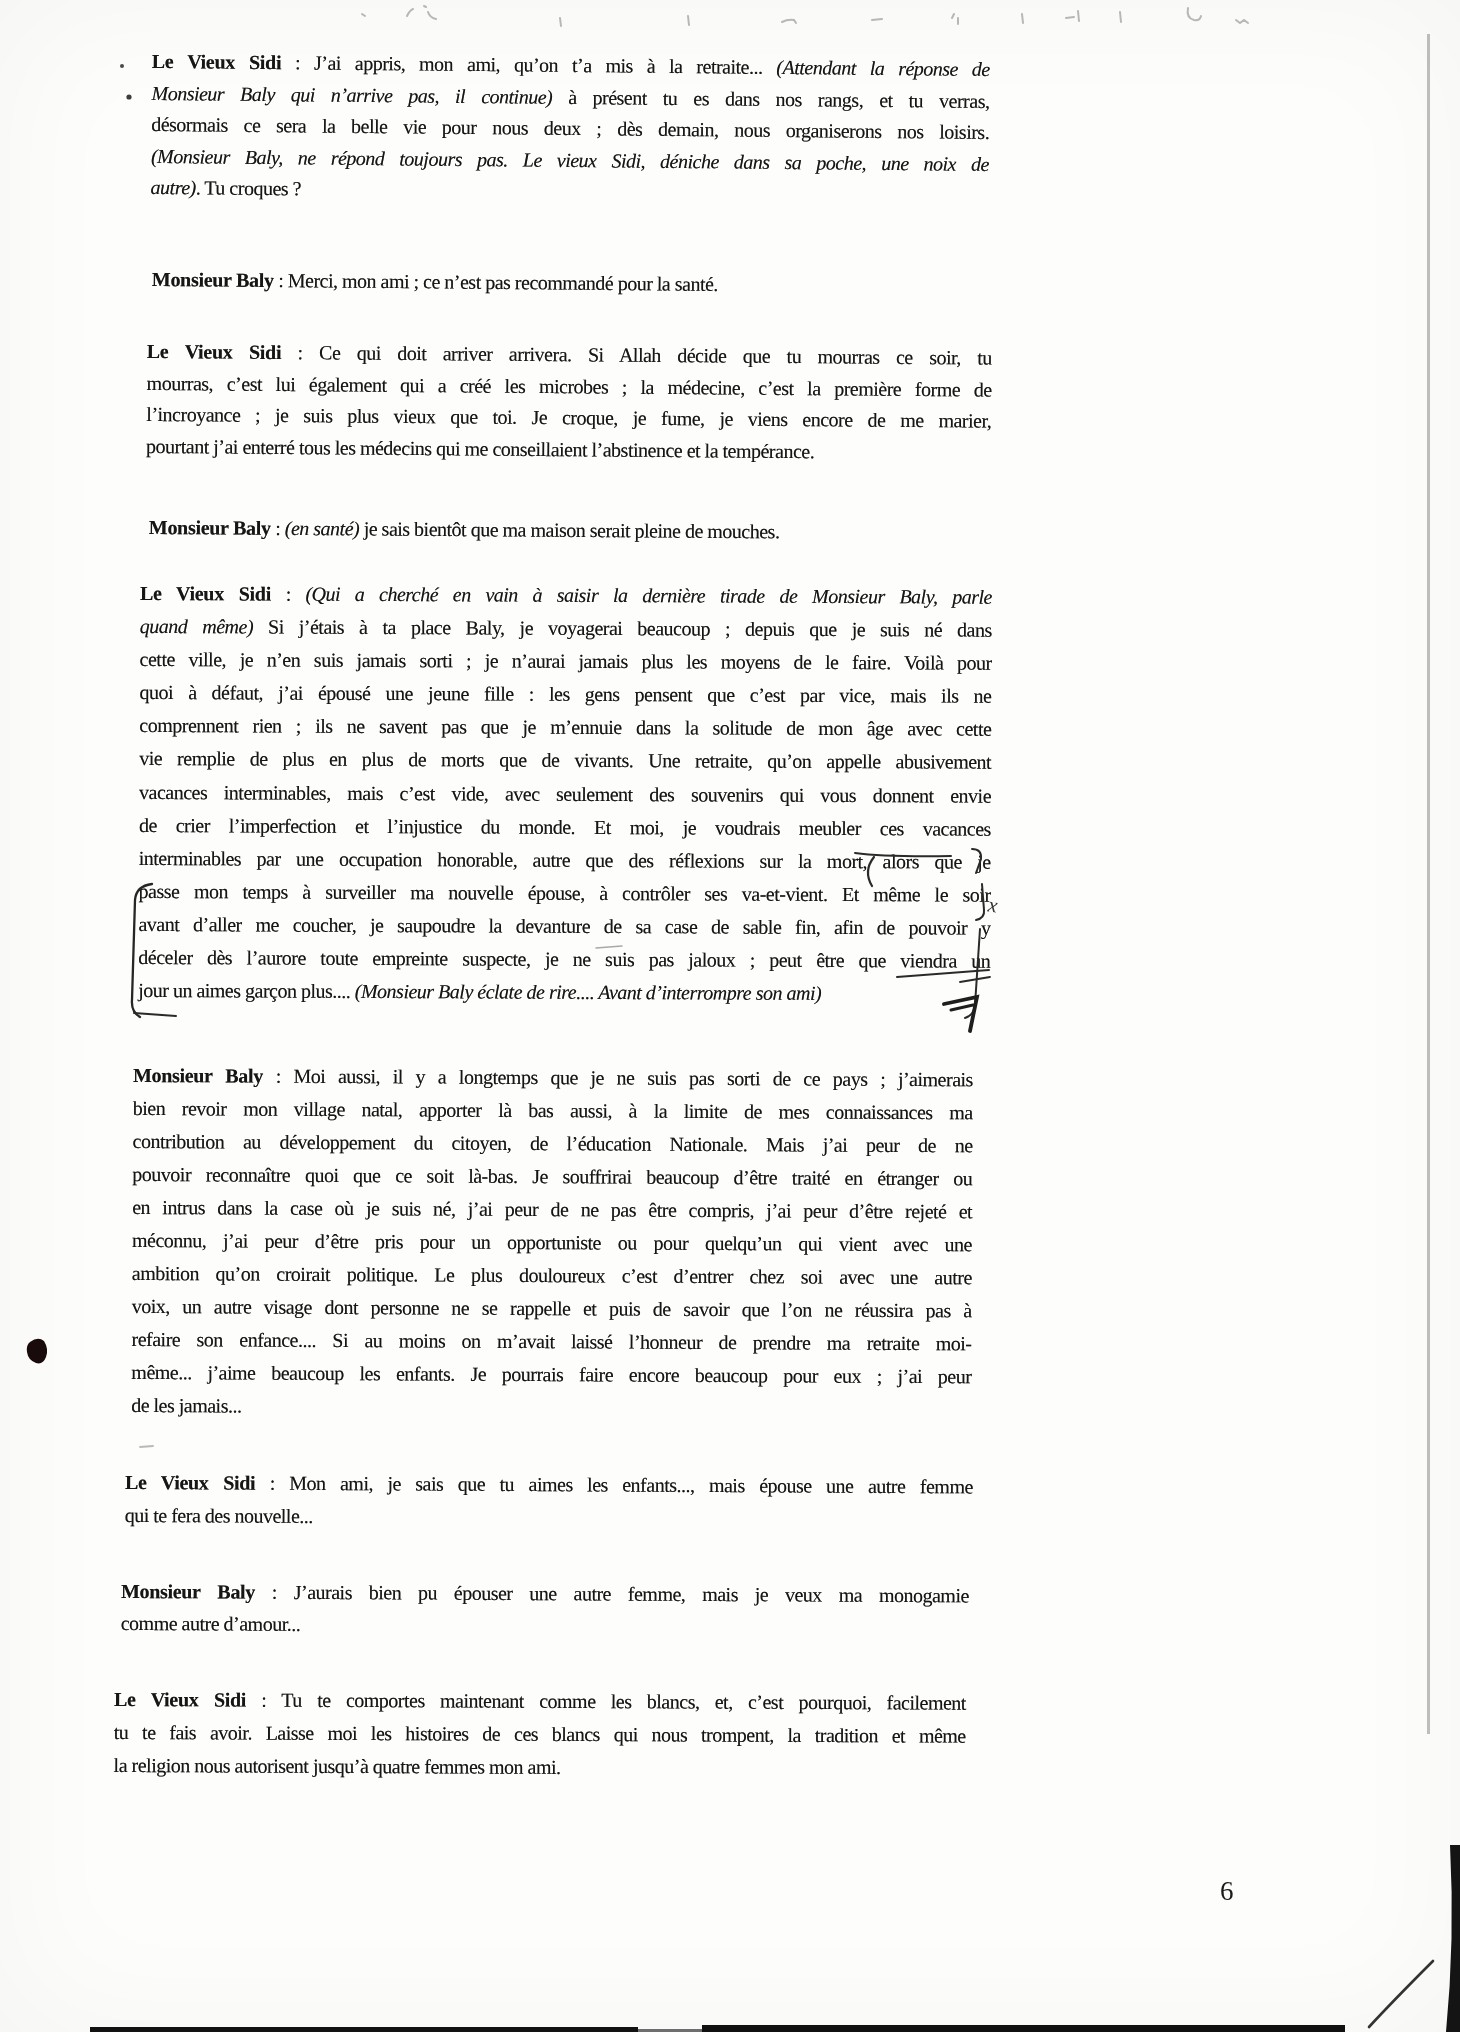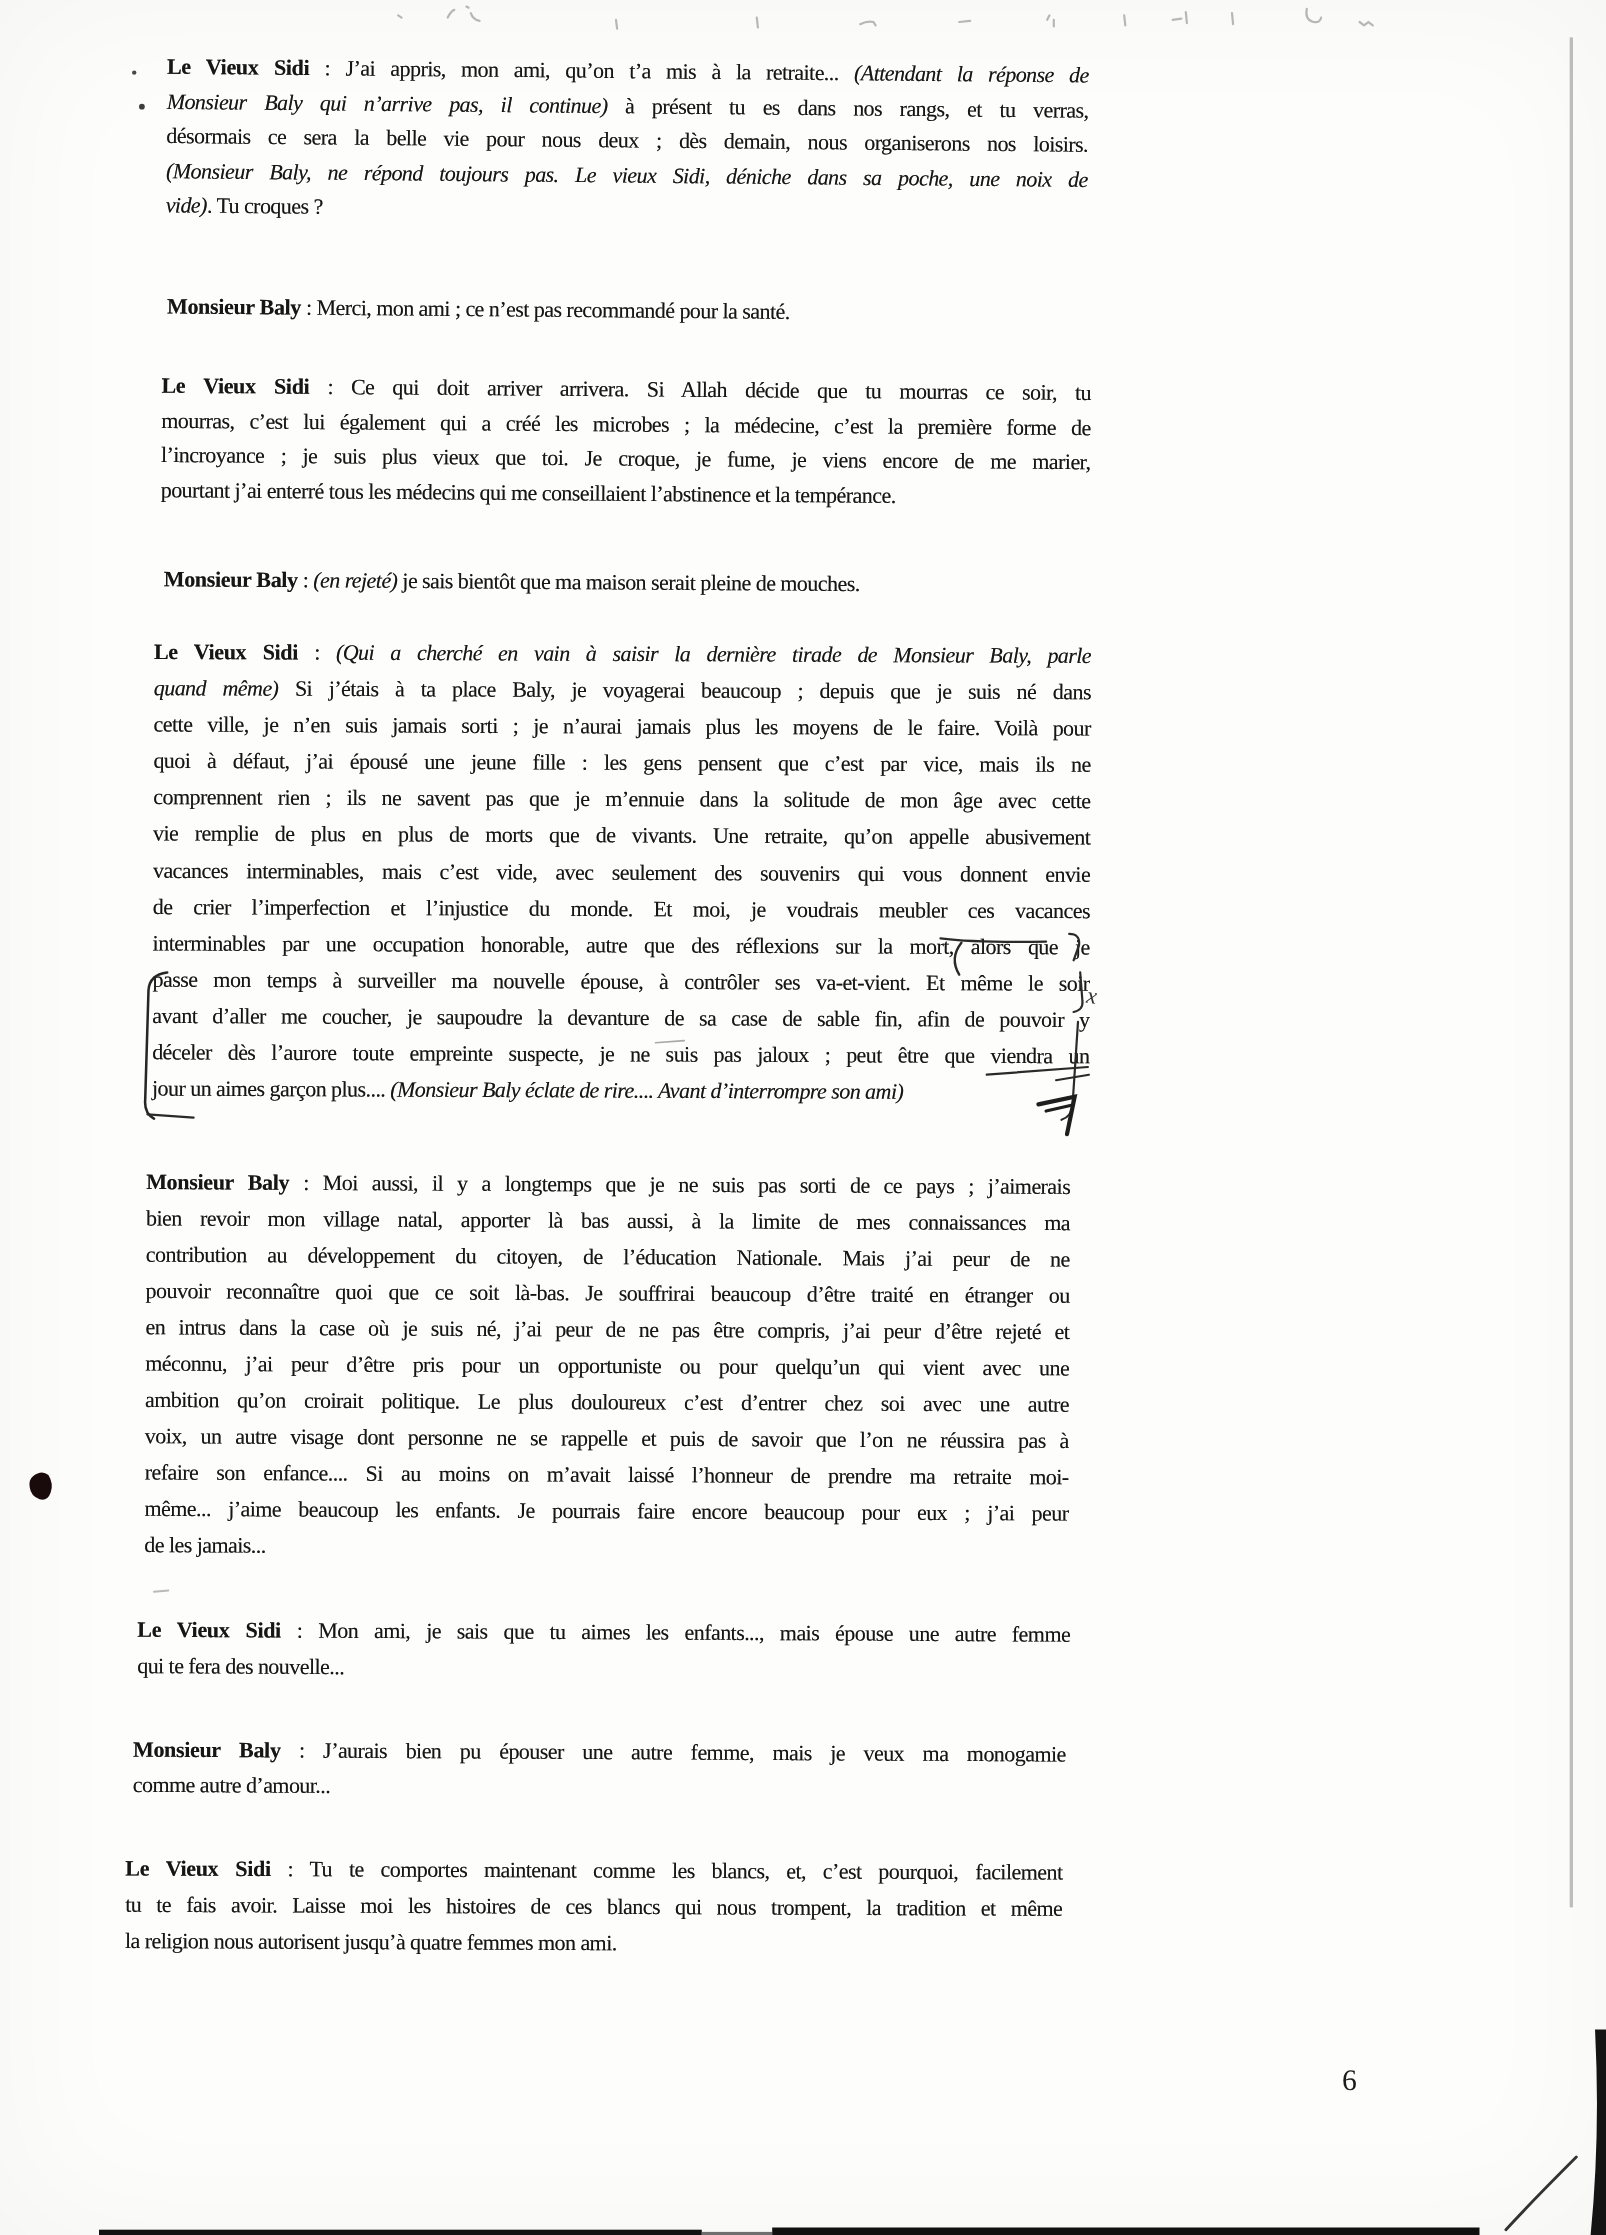--- a/index.html
+++ b/index.html
@@ -48,33 +48,33 @@
 </head>
 <body>
 
 <div class="page">
 
   <div class="para p1">
       <div class="line"><b>Le Vieux Sidi</b><span> : J’ai appris, mon ami, qu’on t’a mis à la retraite... </span><i>(Attendant la réponse de</i></div>
       <div class="line"><i>Monsieur Baly qui n’arrive pas, il continue)</i><span> à présent tu es dans nos rangs, et tu verras,</span></div>
       <div class="line"><span>désormais ce sera la belle vie pour nous deux ; dès demain, nous organiserons nos loisirs.</span></div>
       <div class="line"><i>(Monsieur Baly, ne répond  toujours pas. Le vieux Sidi, déniche dans sa poche, une noix de</i></div>
-      <div class="line last"><i>vide)</i><span>. Tu croques ?</span></div>
+      <div class="line last"><i>autre)</i><span>. Tu croques ?</span></div>
     </div>
   <div class="para p2">
       <div class="line last"><b>Monsieur Baly</b><span> : Merci, mon ami ; ce n’est pas recommandé pour la santé.</span></div>
     </div>
   <div class="para p3">
       <div class="line"><b>Le Vieux Sidi</b><span> : Ce qui doit arriver arrivera. Si Allah décide que tu mourras ce soir, tu</span></div>
       <div class="line"><span>mourras, c’est lui également qui a créé les microbes ; la médecine, c’est la première forme de</span></div>
       <div class="line"><span>l’incroyance ; je suis plus vieux que toi. Je croque, je fume, je viens encore de me marier,</span></div>
       <div class="line last"><span>pourtant j’ai enterré tous les médecins qui me conseillaient l’abstinence et la tempérance.</span></div>
     </div>
   <div class="para p4">
-      <div class="line last"><b>Monsieur Baly</b><span> : </span><i>(en rejeté)</i><span> je sais bientôt que ma maison serait pleine de mouches.</span></div>
+      <div class="line last"><b>Monsieur Baly</b><span> : </span><i>(en santé)</i><span> je sais bientôt que ma maison serait pleine de mouches.</span></div>
     </div>
   <div class="para p5">
       <div class="line"><b>Le Vieux Sidi</b><span> : </span><i>(Qui a cherché en vain à saisir la dernière tirade de Monsieur Baly, parle</i></div>
       <div class="line"><i>quand même)</i><span> Si j’étais à ta place Baly, je voyagerai beaucoup ; depuis que je suis né dans</span></div>
       <div class="line"><span>cette ville, je n’en suis jamais sorti ; je n’aurai jamais plus les moyens de le faire. Voilà pour</span></div>
       <div class="line"><span>quoi à défaut, j’ai épousé une jeune fille : les gens pensent que c’est par vice, mais ils ne</span></div>
       <div class="line"><span>comprennent rien ; ils ne savent pas que je m’ennuie dans la solitude de mon âge avec cette</span></div>
       <div class="line"><span>vie remplie de plus en plus  de morts que de vivants. Une retraite, qu’on appelle abusivement</span></div>
       <div class="line"><span>vacances interminables, mais c’est vide, avec seulement des souvenirs qui vous donnent envie</span></div>
       <div class="line"><span>de crier l’imperfection et l’injustice du monde. Et moi, je voudrais meubler ces vacances</span></div>

